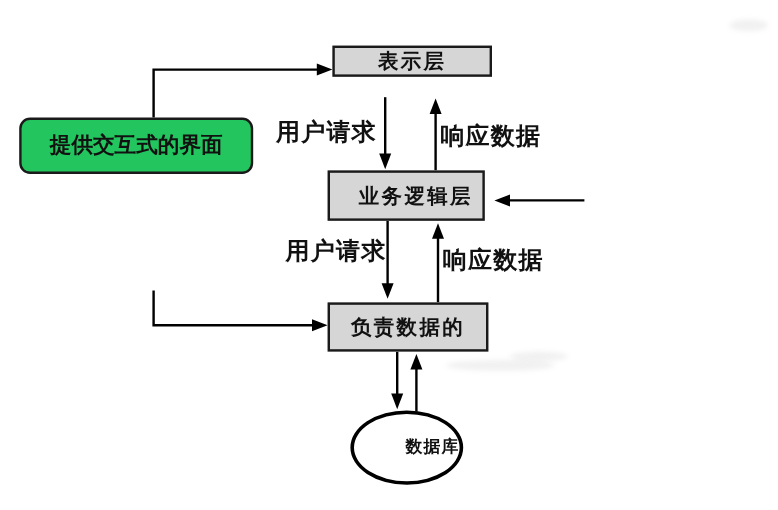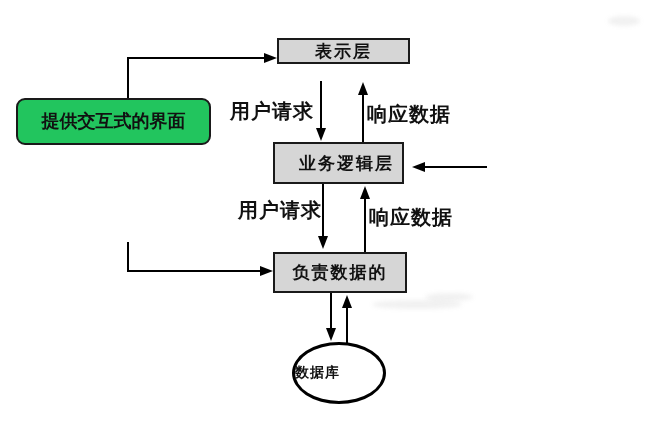--- a/index.html
+++ b/index.html
@@ -41,21 +41,21 @@
   }
   .ellipse {
     position: absolute;
     left: 292px; top: 342px;
     width: 94px; height: 62px;
     border: 3px solid #000000;
     border-radius: 50%;
     background: #ffffff;
     display: flex;
     align-items: center;
-    justify-content: flex-start;
+    justify-content: flex-end;
     font-size: 14px;
     font-weight: 600;
     letter-spacing: 1px;
     box-sizing: border-box;
   }
   .arrow-label {
     position: absolute;
     font-size: 20px;
     font-weight: 600;
     letter-spacing: 1px;

